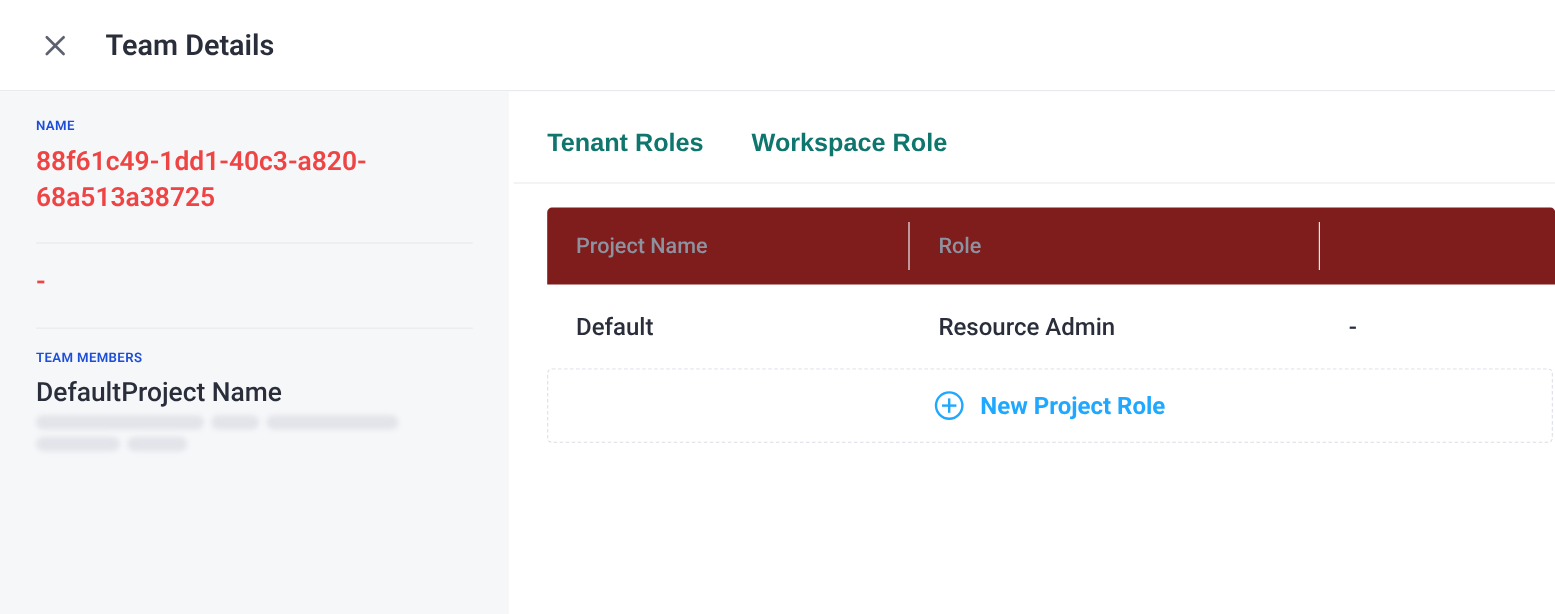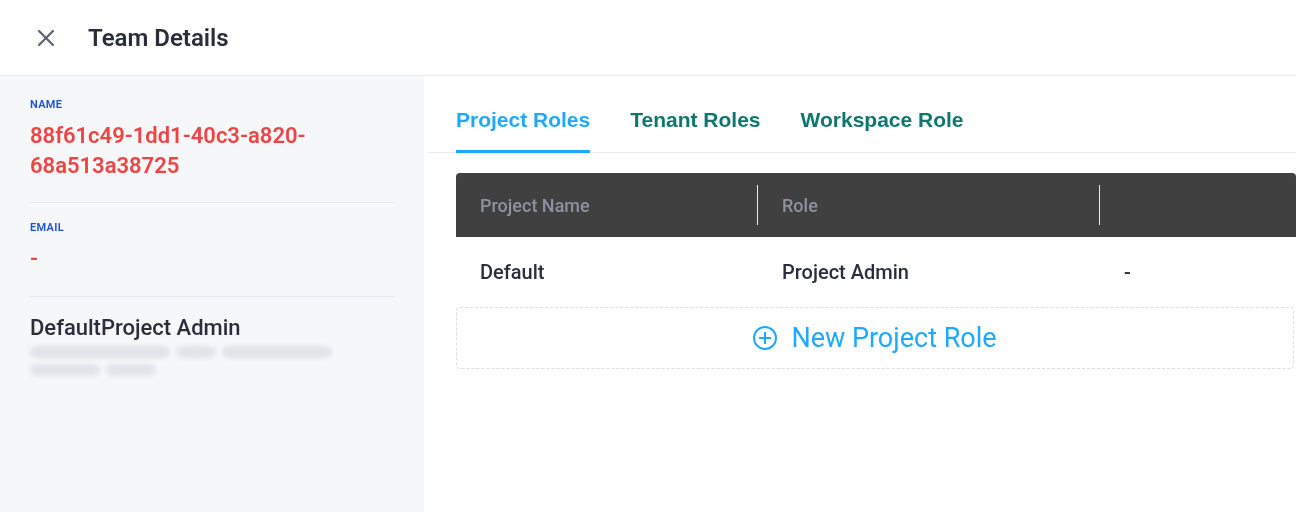--- a/index.html
+++ b/index.html
@@ -14,33 +14,33 @@
     .divider { border: none; border-top: 1px solid #e8eaed; margin: 22px 0 18px; }
     .member-name { font-size: 22px; font-weight: 500; color: #2a2e3a; margin-bottom: 6px; }
     .blur-sim { display: flex; flex-wrap: wrap; gap: 6px; margin-top: 4px; }
     .blur-blob { height: 12px; border-radius: 6px; background: #e2e4e9; filter: blur(2px); }
     .main { flex: 1; padding: 0 0 0 4px; }
     .tabs { display: flex; gap: 40px; padding: 32px 28px 0 28px; border-bottom: 1px solid #ececef; }
     .tab { background: none; border: none; font-size: 21px; font-weight: 600; color: #0f766e; padding: 0 0 20px 0; cursor: pointer; position: relative; }
     .tab.active { color: #1fa8ff; }
     .tab.active::after { content: ""; position: absolute; left: 0; right: 0; bottom: -1px; height: 3px; background: #1fa8ff; }
     .table-wrap { padding: 20px 0 0 0; }
-    .table-head { display: flex; background: #404040; align-items: center; height: 64px; border-radius: 4px 4px 0 0; margin: 0 0 0 0; }
+    .table-head { display: flex; background: #7f1d1d; align-items: center; height: 64px; border-radius: 4px 4px 0 0; margin: 0 0 0 0; }
     .th, .td { font-size: 18px; padding: 0 24px; }
     .th { color: #8d92a0; font-weight: 500; }
     .col-project { width: 302px; border-right: 1px solid #e8eaed; height: 40px; display: flex; align-items: center; }
     .col-role { width: 342px; border-right: 1px solid #e8eaed; height: 40px; display: flex; align-items: center; text-align: center; }
     .col-inherited { flex: 1; display: flex; align-items: center; height: 40px; }
     .table-row { display: flex; align-items: center; height: 70px; }
     .td { color: #2a2e3a; font-weight: 500; font-size: 20px; }
     .td-project { width: 302px; }
     .td-role { width: 342px; }
     .td-inherited { flex: 1; }
     .add-row { border: 1px dashed #d9dde4; border-radius: 4px; display: flex; align-items: center; justify-content: center; height: 62px; gap: 14px; cursor: pointer; margin-right: 2px; }
-    .add-label { color: #1fa8ff; font-size: 27px; font-weight: 400; }
+    .add-label { color: #1fa8ff; font-size: 20px; font-weight: 700; }
     .plus-circle { width: 24px; height: 24px; border: 2px solid #1fa8ff; border-radius: 50%; position: relative; }
     .plus-circle::before, .plus-circle::after { content: ""; position: absolute; background: #1fa8ff; }
     .plus-circle::before { width: 12px; height: 2px; top: 9px; left: 4px; }
     .plus-circle::after { width: 2px; height: 12px; top: 4px; left: 9px; }
     .content-inset { padding-left: 28px; }
   </style>
 </head>
 <body>
 
 <div class="header">
@@ -51,48 +51,47 @@
     </svg>
   </button>
   <h1 class="page-title">Team Details</h1>
 </div>
 
 <div class="body">
   <aside class="sidebar">
     <div class="field-label">NAME</div>
     <div class="field-value">88f61c49-1dd1-40c3-a820-68a513a38725</div>
     <hr class="divider">
-    <div class="field-label">EMAIL</div>
     <div class="field-value">-</div>
     <hr class="divider">
-    <div class="member-name">DefaultProject Admin</div>
+    <div class="field-label">TEAM MEMBERS</div>
+    <div class="member-name">DefaultProject Name</div>
     <div class="blur-sim">
       <span class="blur-blob" style="width:140px"></span>
       <span class="blur-blob" style="width:40px"></span>
       <span class="blur-blob" style="width:110px"></span>
       <span class="blur-blob" style="width:70px"></span>
       <span class="blur-blob" style="width:50px"></span>
     </div>
   </aside>
 
   <section class="main">
     <nav class="tabs">
-      <button class="tab active">Project Roles</button>
       <button class="tab">Tenant Roles</button>
       <button class="tab">Workspace Role</button>
     </nav>
 
     <div class="table-wrap content-inset">
       <div class="table-head">
         <div class="th col-project">Project Name</div>
         <div class="th col-role">Role</div>
       </div>
       <div class="table-row">
         <div class="td td-project">Default</div>
-        <div class="td td-role">Project Admin</div>
+        <div class="td td-role">Resource Admin</div>
         <div class="td td-inherited">-</div>
       </div>
       <div class="add-row">
         <span class="plus-circle"></span>
         <span class="add-label">New Project Role</span>
       </div>
     </div>
   </section>
 </div>
 

